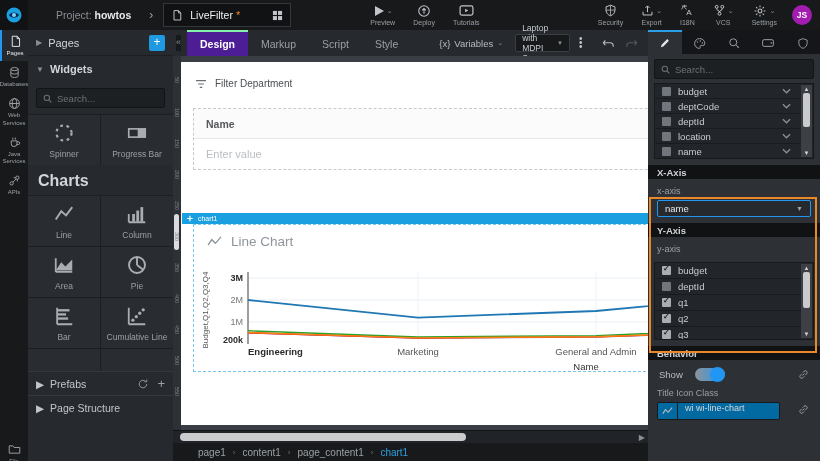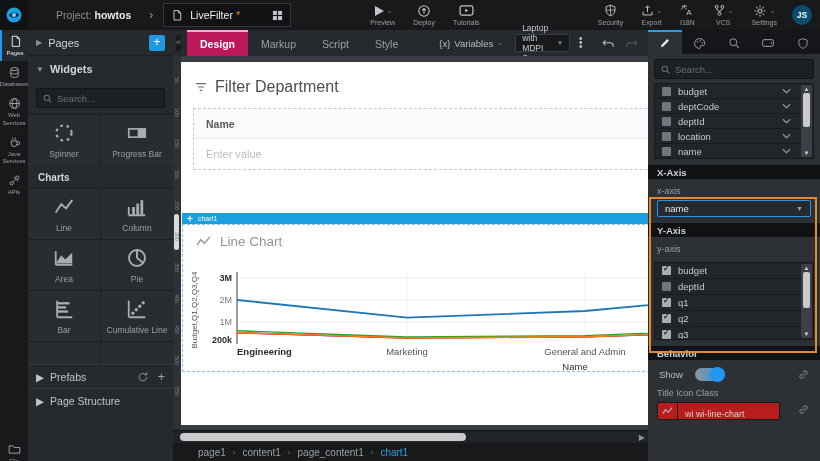--- a/index.html
+++ b/index.html
@@ -14,21 +14,21 @@
   .proj { margin-left:28px; font-size:10.5px; color:#8a8f94; white-space:nowrap; }
   .proj b { color:#e8eaec; font-weight:bold; }
   .tb-chev { margin:0 10px 0 18px; color:#9aa0a5; font-size:12px; }
   .filetab { display:flex; align-items:center; background:#101214; border:1px solid #33373b; height:24px; padding:0 7px; gap:7px; min-width:128px; }
   .filetab .fname { font-size:10.5px; font-weight:normal; color:#f0f2f4; }
   .filetab .dirty { color:#e8882a; font-size:11px; margin-left:-4px; }
   .tb-act { display:flex; flex-direction:column; align-items:center; justify-content:center; gap:2px; height:30px; padding:0 9px; cursor:pointer; }
   .tb-act .lbl { font-size:7px; color:#9aa0a5; white-space:nowrap; }
   .tb-act .ic { height:13px; display:flex; align-items:center; gap:2px; color:#c2c6ca; }
   .caret { font-size:7px; color:#8a8f94; }
-  .avatar { width:20px; height:20px; border-radius:50%; background:#0c4a6e; color:#fff; font-size:8.5px; font-weight:bold;
+  .avatar { width:20px; height:20px; border-radius:50%; background:#a21caf; color:#fff; font-size:8.5px; font-weight:bold;
             display:flex; align-items:center; justify-content:center; margin:0 8px 0 6px; }
   .spacer { flex:1; }
 
   
   .rail { position:absolute; left:0; top:30px; width:28px; height:431px; background:#17191b; }
   .rail-item { display:flex; flex-direction:column; align-items:center; padding:5px 0 4px; gap:2px; cursor:pointer; color:#9aa0a5; }
   .rail-item .rlbl { font-size:6px; text-align:center; line-height:1.2; }
   .rail-item.active { background:#26292d; border-left:2px solid #2196f3; color:#e6e8ea; }
   .rail-gap { height:238px; }
 
@@ -36,52 +36,52 @@
   .explorer { position:absolute; left:28px; top:30px; width:145px; height:431px; background:#26292d; overflow:hidden; }
   .acc-head { display:flex; align-items:center; height:26px; padding:0 8px; gap:6px; font-size:11px; color:#d2d5d8; cursor:pointer; border-bottom:1px solid #1c1e21; }
   .acc-head .tri { font-size:8px; color:#8a8f94; }
   .plus-btn { margin-left:auto; width:16px; height:16px; background:#1f99e0; color:#fff; border-radius:2px; font-size:12px; line-height:15px; text-align:center; cursor:pointer; }
   .srch { margin:6px 8px; height:20px; background:#1d2023; border:1px solid #121416; border-radius:2px; display:flex; align-items:center; padding:0 6px; gap:5px; }
   .srch input { flex:1; background:transparent; border:none; outline:none; color:#c7cbd0; font-size:9.5px; font-family:inherit; width:60px; }
   .srch input::placeholder { color:#6b7075; }
   .tilegrid { display:grid; grid-template-columns:1fr 1fr; gap:1px; background:#1c1e21; border-top:1px solid #1c1e21; }
   .tile { background:#292c31; height:50px; display:flex; flex-direction:column; align-items:center; justify-content:center; gap:5px; cursor:pointer; color:#a9adb2; }
   .tile .tlbl { font-size:8.5px; color:#9aa0a5; white-space:nowrap; }
-  .charts-label { font-size:10px; font-weight:bold; color:#d2d5d8; padding:7px 10px 5px; }
+  .charts-label { font-size:16px; font-weight:bold; color:#d2d5d8; padding:7px 10px 5px; }
   .partial { height:23px; overflow:hidden; }
   .foot-row { display:flex; align-items:center; height:24px; padding:0 8px; gap:6px; font-size:10.5px; color:#c2c6ca; border-top:1px solid #34373b; cursor:pointer; }
   .foot-icons { margin-left:auto; display:flex; gap:8px; color:#9aa0a5; font-size:12px; }
 
   
   .toolbar { position:absolute; left:173px; top:30px; width:475px; height:26px; background:#26292d; display:flex; align-items:center; }
   .collapse-l { width:14px; height:16px; background:#17191b; color:#8a8f94; font-size:9px; text-align:center; line-height:15px; margin:0 6px 0 3px; cursor:pointer; }
   .mode-tab { height:26px; display:flex; align-items:center; padding:0 13px; font-size:10.5px; color:#9aa0a5; cursor:pointer; border-top:2px solid transparent; }
-  .mode-tab.active { background:#be185d; color:#fff; font-weight:bold; border-top:2px solid #f9a8d4; }
+  .mode-tab.active { background:#4c1d95; color:#fff; font-weight:bold; border-top:2px solid #86efac; }
   .vars { margin-left:28px; display:flex; align-items:center; gap:4px; font-size:9.5px; color:#b9bdc2; cursor:pointer; }
   .devsel { margin-left:12px; height:18px; background:#17191b; border:1px solid #3a3d41; border-radius:2px; display:flex; align-items:center; padding:0 6px; gap:8px; font-size:8.5px; color:#c7cbd0; cursor:pointer; }
   .kebab { margin-left:9px; color:#c2c6ca; font-size:10px; letter-spacing:0; line-height:4px; cursor:pointer; }
   .tb-sep { width:1px; height:14px; background:#3a3d41; margin:0 7px; }
   .mini-ic { color:#b9bdc2; margin:0 5px; cursor:pointer; }
   .mini-ic.dis { color:#55595e; }
   .collapse-r { margin-left:auto; width:14px; height:16px; color:#8a8f94; font-size:9px; text-align:center; line-height:15px; cursor:pointer; }
 
   
   .canvas { position:absolute; left:173px; top:56px; width:475px; height:375px; background:#3a3e44; overflow:hidden; }
   .ruler { position:absolute; left:0; top:0; width:8px; height:375px; background:#2d3034; }
   .ruler .rtick { position:absolute; left:-4px; width:16px; font-size:5.5px; color:#7e8287; transform:rotate(90deg); }
   .vthumb { position:absolute; left:1px; top:158px; width:5px; height:36px; background:#d9dbde; border-radius:3px; }
   .page { position:absolute; left:8px; top:6px; width:600px; height:363px; background:#fff; color:#444; }
-  .filt-head { position:absolute; left:14px; top:16px; display:flex; align-items:center; gap:8px; font-size:16px; color:#4a4e52; }
+  .filt-head { position:absolute; left:14px; top:16px; display:flex; align-items:center; gap:8px; font-size:10px; color:#4a4e52; }
   .filt-box { position:absolute; left:12px; top:46px; width:575px; height:62px; border:1px dashed #c9c9c9; }
   .filt-box .frow1 { height:30px; background:#fbfbfb; border-bottom:1px solid #e8e8e8; display:flex; align-items:center; padding:0 12px; font-size:10.5px; font-weight:bold; color:#55595d; }
   .filt-box .frow2 { height:30px; display:flex; align-items:center; padding:0 12px; }
   .filt-box input { border:none; outline:none; font-size:11px; color:#444; font-family:inherit; width:90%; }
   .filt-box input::placeholder { color:#b9bdc2; }
   .sel-bar { position:absolute; left:1px; top:151px; width:598px; height:11px; background:#1a9fe0; color:#fff; font-size:7px; display:flex; align-items:center; gap:5px; padding:0 5px; cursor:move; }
-  .chart-widget { position:absolute; left:1px; top:162px; width:598px; height:148px; border:1px dashed #79c7ef; cursor:pointer; }
+  .chart-widget { position:absolute; left:12px; top:162px; width:598px; height:148px; border:1px dashed #79c7ef; cursor:pointer; }
   .chart-title { position:absolute; left:13px; top:9px; display:flex; align-items:center; gap:9px; font-size:13.5px; color:#8e959c; }
   .hscroll { position:absolute; left:173px; top:430px; width:475px; height:13px; background:#202327; border-top:1px solid #101214; }
   .hthumb { position:absolute; left:7px; top:2px; width:286px; height:8px; background:#c9cbcd; border-radius:4px; }
   .harrow { position:absolute; right:3px; top:2px; color:#8a8f94; font-size:8px; }
 
   
   .statusbar { position:absolute; left:173px; top:443px; width:475px; height:18px; background:#17191b; display:flex; align-items:center; padding-left:25px; gap:7px; font-size:10px; }
   .crumb { color:#9aa0a5; cursor:pointer; }
   .crumb.active { color:#2f9fe0; }
   .crumb-sep { color:#6f7478; font-size:8px; }
@@ -104,21 +104,21 @@
   .sect { height:14px; background:#101214; display:flex; align-items:center; padding:0 9px; font-size:9.5px; font-weight:bold; color:#cfd3d7; margin-top:6px; }
   .flabel { font-size:9px; color:#9aa0a5; padding:7px 9px 4px; }
   .selbox { margin:0 9px; height:17px; background:#26292d; border:1px solid #2196f3; border-radius:2px; display:flex; align-items:center; padding:0 7px; font-size:9.5px; color:#e6e8ea; cursor:pointer; }
   .selbox .sc { margin-left:auto; color:#9aa0a5; font-size:7px; }
   .hl-box { position:absolute; left:1px; top:167px; width:168px; height:156px; border:2px solid #e8882a; pointer-events:none; z-index:5; }
   .show-row { display:flex; align-items:center; padding:8px 11px 0; gap:12px; font-size:9.5px; color:#b9bdc2; }
   .toggle { width:30px; height:13px; border-radius:7px; background:#7c838a; position:relative; cursor:pointer; }
   .toggle.on { background:linear-gradient(90deg,#8d949b,#2196f3); }
   .toggle.on:after { content:""; position:absolute; right:0px; top:-1px; width:15px; height:15px; border-radius:50%; background:#2196f3; }
   .bind-ic { margin-left:auto; color:#9aa0a5; cursor:pointer; }
-  .iconinput { margin:4px 9px 0; height:18px; background:#b91c1c; border:1px solid #17191b; border-radius:2px; display:flex; align-items:flex-end; }
+  .iconinput { margin:4px 9px 0; height:18px; background:#0369a1; border:1px solid #17191b; border-radius:2px; display:flex; align-items:flex-start; }
   .iconinput .ipre { width:20px; height:100%; border-right:1px solid #17191b; display:flex; align-items:center; justify-content:center; color:#b9bdc2; }
   .iconinput .ival { font-size:9px; color:#d2d5d8; padding-left:7px; }
   .graph-row { display:flex; align-items:center; padding-right:11px; }
 </style>
 </head>
 <body>
 
 <div id="app">
 
   <div class="topbar">

